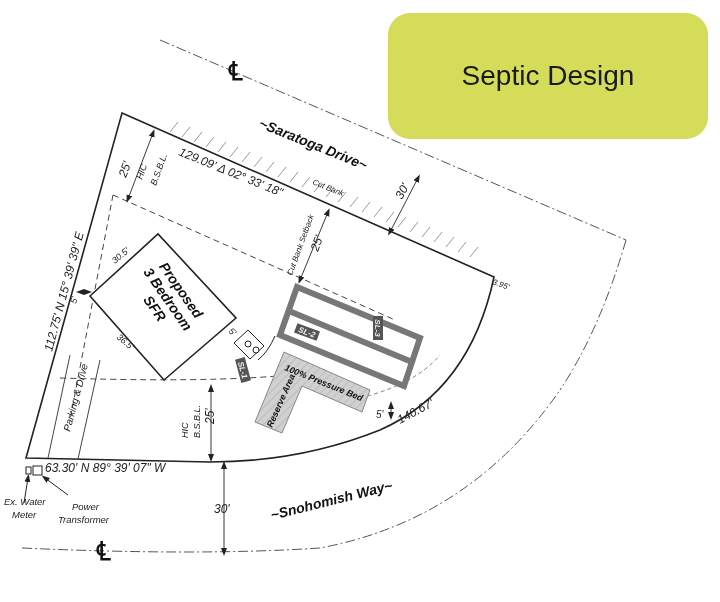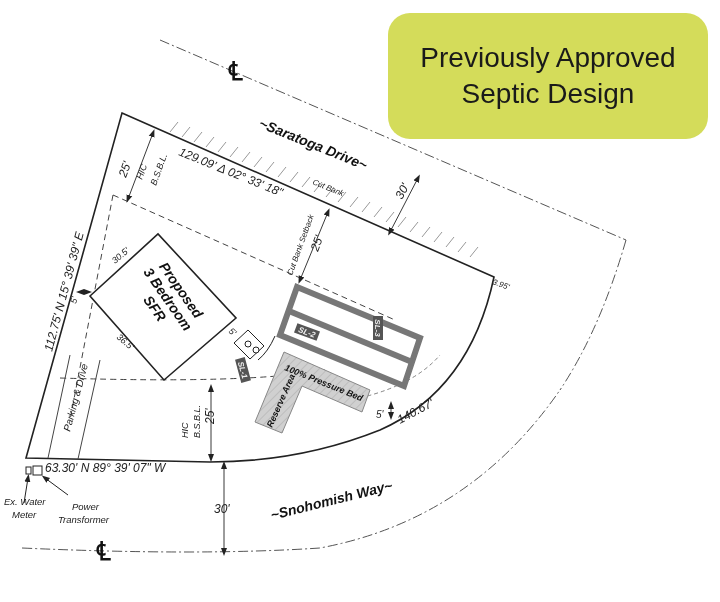--- a/index.html
+++ b/index.html
@@ -147,15 +147,14 @@
 
   <text class="lbl" font-size="10" transform="translate(70,432) rotate(-75)">Parking &amp; Drive</text>
 
   <text class="lbl" font-size="9.5" x="4" y="505">Ex. Water</text>
   <text class="lbl" font-size="9.5" x="12" y="518">Meter</text>
   <text class="lbl" font-size="9.5" x="72" y="510">Power</text>
   <text class="lbl" font-size="9.5" x="58" y="523">Transformer</text>
 </svg>
 
 <div class="callout">
-  <span>Previously Approved</span>
   <span>Septic Design</span>
 </div>
 
 </body></html>

